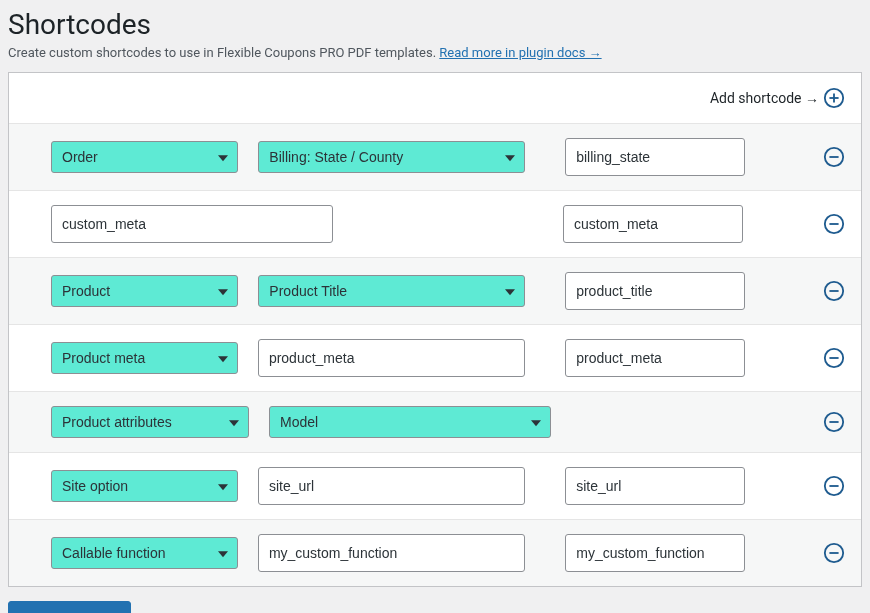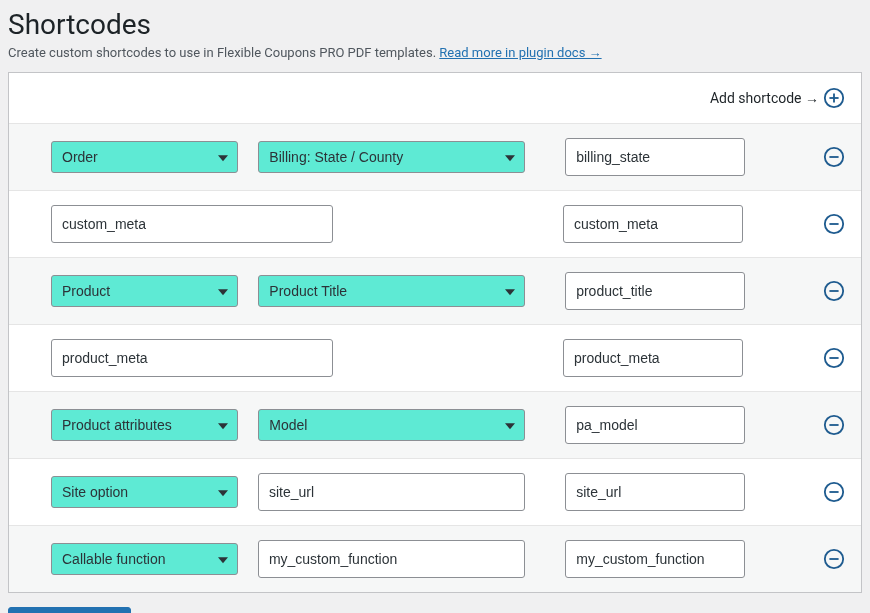--- a/index.html
+++ b/index.html
@@ -181,36 +181,36 @@
         <input type="text" class="text-input narrow" value="product_title" style="">
         <div style="width: 40px;"></div>
         <span class="remove-btn icon-circle">
           <svg viewBox="0 0 24 24" fill="none" stroke="#1e5b8f" stroke-width="2">
             <circle cx="12" cy="12" r="10"></circle>
             <line x1="7" y1="12" x2="17" y2="12"></line>
           </svg>
         </span>
       </div>
       <div class="row">
+        <div class="select-wrap"><select class="select"><option>Product meta</option></select></div>
         <input type="text" class="text-input" value="product_meta" style="">
         <div class="spacer"></div>
         <input type="text" class="text-input narrow" value="product_meta" style="">
         <div style="width: 40px;"></div>
         <span class="remove-btn icon-circle">
           <svg viewBox="0 0 24 24" fill="none" stroke="#1e5b8f" stroke-width="2">
             <circle cx="12" cy="12" r="10"></circle>
             <line x1="7" y1="12" x2="17" y2="12"></line>
           </svg>
         </span>
       </div>
       <div class="row alt">
         <div class="select-wrap"><select class="select"><option>Product attributes</option></select></div>
         <div class="select-wrap wide"><select class="select"><option>Model</option></select></div>
         <div class="spacer"></div>
-        <input type="text" class="text-input narrow" value="pa_model" style="">
         <div style="width: 40px;"></div>
         <span class="remove-btn icon-circle">
           <svg viewBox="0 0 24 24" fill="none" stroke="#1e5b8f" stroke-width="2">
             <circle cx="12" cy="12" r="10"></circle>
             <line x1="7" y1="12" x2="17" y2="12"></line>
           </svg>
         </span>
       </div>
       <div class="row">
         <div class="select-wrap"><select class="select"><option>Site option</option></select></div>

